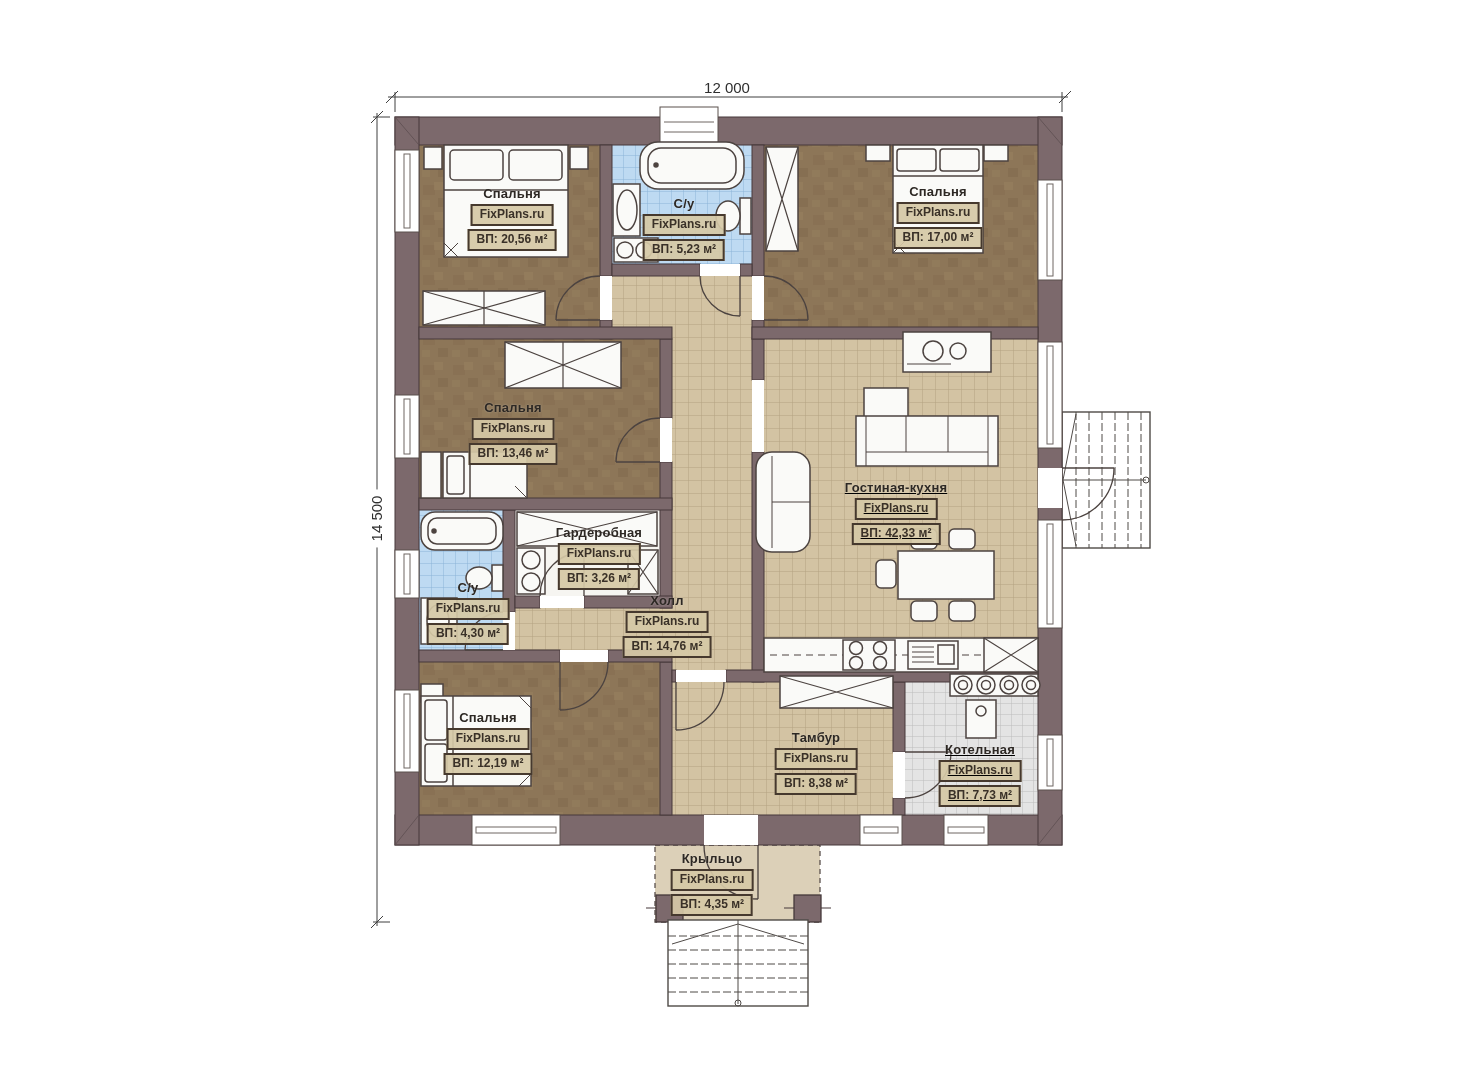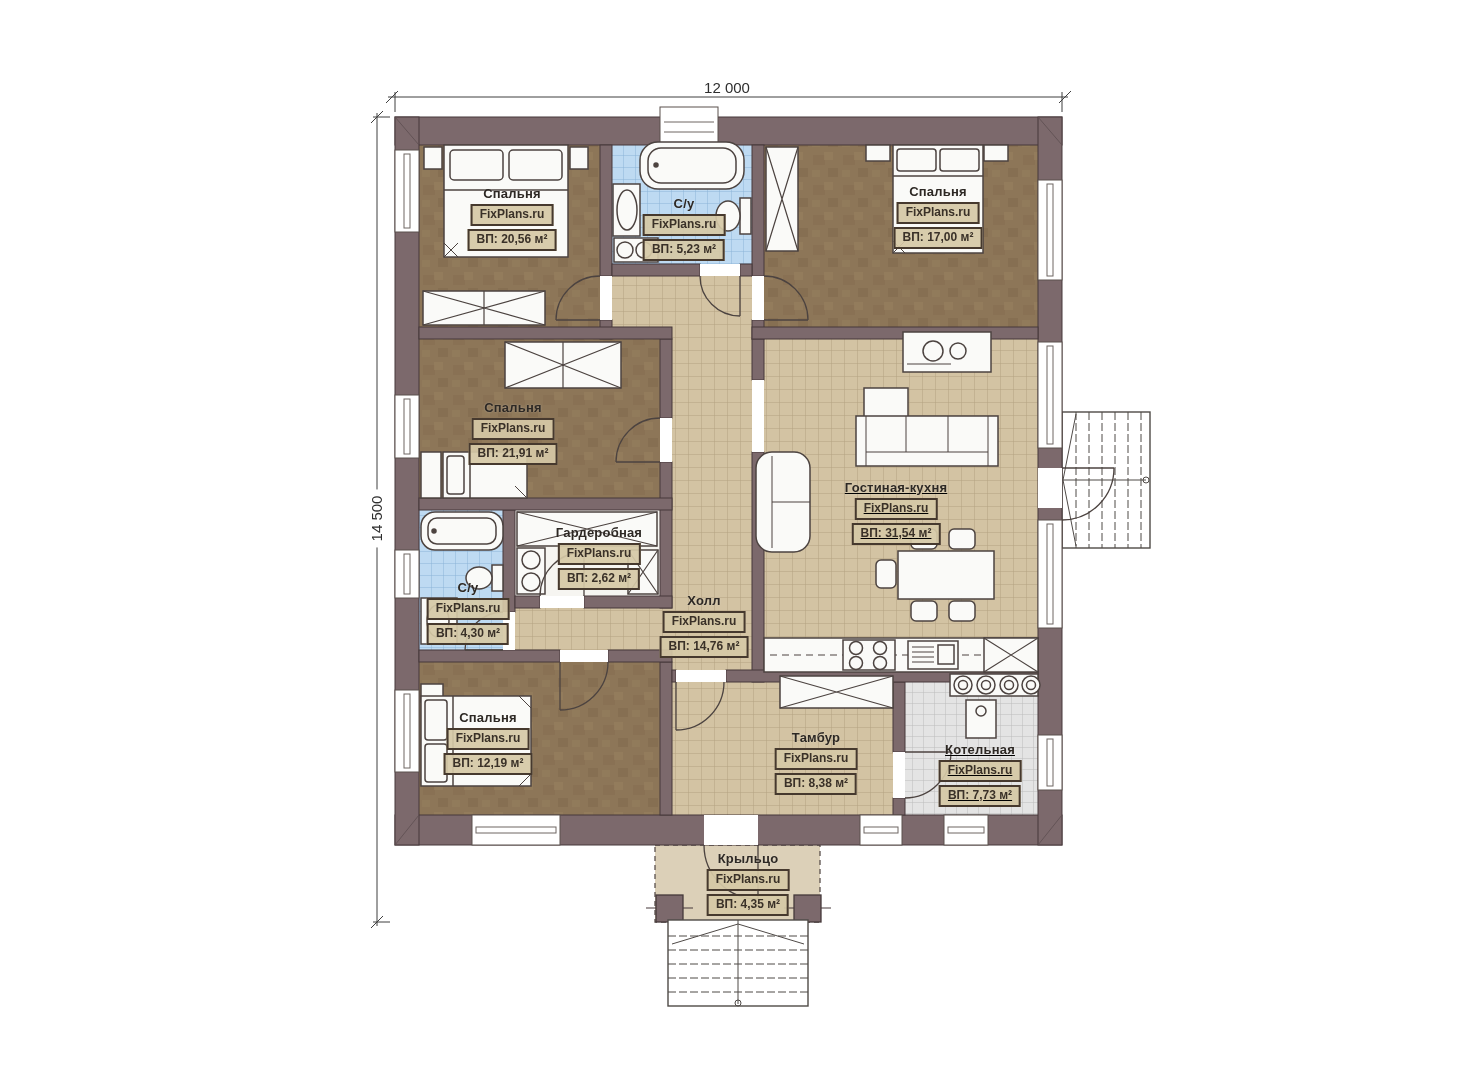--- a/index.html
+++ b/index.html
@@ -352,42 +352,42 @@
 
 <div class="room-label" style="left:938px;top:184px;">
   <div class="room-name">Спальня</div>
   <span class="lbl-box">FixPlans.ru</span>
   <span class="lbl-box">ВП: 17,00 м²</span>
 </div>
 
 <div class="room-label" style="left:513px;top:400px;">
   <div class="room-name">Спальня</div>
   <span class="lbl-box">FixPlans.ru</span>
-  <span class="lbl-box">ВП: 21,91 м²</span>
+  <span class="lbl-box">ВП: 13,46 м²</span>
 </div>
 
 <div class="room-label" style="left:599px;top:525px;">
   <div class="room-name">Гардеробная</div>
   <span class="lbl-box">FixPlans.ru</span>
-  <span class="lbl-box">ВП: 2,62 м²</span>
+  <span class="lbl-box">ВП: 3,26 м²</span>
 </div>
 
 <div class="room-label" style="left:468px;top:580px;">
   <div class="room-name">С/у</div>
   <span class="lbl-box">FixPlans.ru</span>
   <span class="lbl-box">ВП: 4,30 м²</span>
 </div>
 
 <div class="room-label" style="left:896px;top:480px;text-decoration:underline;">
   <div class="room-name">Гостиная-кухня</div>
   <span class="lbl-box">FixPlans.ru</span>
-  <span class="lbl-box">ВП: 31,54 м²</span>
-</div>
-
-<div class="room-label" style="left:704px;top:593px;">
+  <span class="lbl-box">ВП: 42,33 м²</span>
+</div>
+
+<div class="room-label" style="left:667px;top:593px;">
   <div class="room-name">Холл</div>
   <span class="lbl-box">FixPlans.ru</span>
   <span class="lbl-box">ВП: 14,76 м²</span>
 </div>
 
 <div class="room-label" style="left:488px;top:710px;">
   <div class="room-name">Спальня</div>
   <span class="lbl-box">FixPlans.ru</span>
   <span class="lbl-box">ВП: 12,19 м²</span>
 </div>
@@ -397,19 +397,19 @@
   <span class="lbl-box">FixPlans.ru</span>
   <span class="lbl-box">ВП: 8,38 м²</span>
 </div>
 
 <div class="room-label" style="left:980px;top:742px;text-decoration:underline;">
   <div class="room-name">Котельная</div>
   <span class="lbl-box">FixPlans.ru</span>
   <span class="lbl-box">ВП: 7,73 м²</span>
 </div>
 
-<div class="room-label" style="left:748px;top:851px;">
+<div class="room-label" style="left:712px;top:851px;">
   <div class="room-name">Крыльцо</div>
   <span class="lbl-box">FixPlans.ru</span>
   <span class="lbl-box">ВП: 4,35 м²</span>
 </div>
 
 </div>
 
 </body></html>

